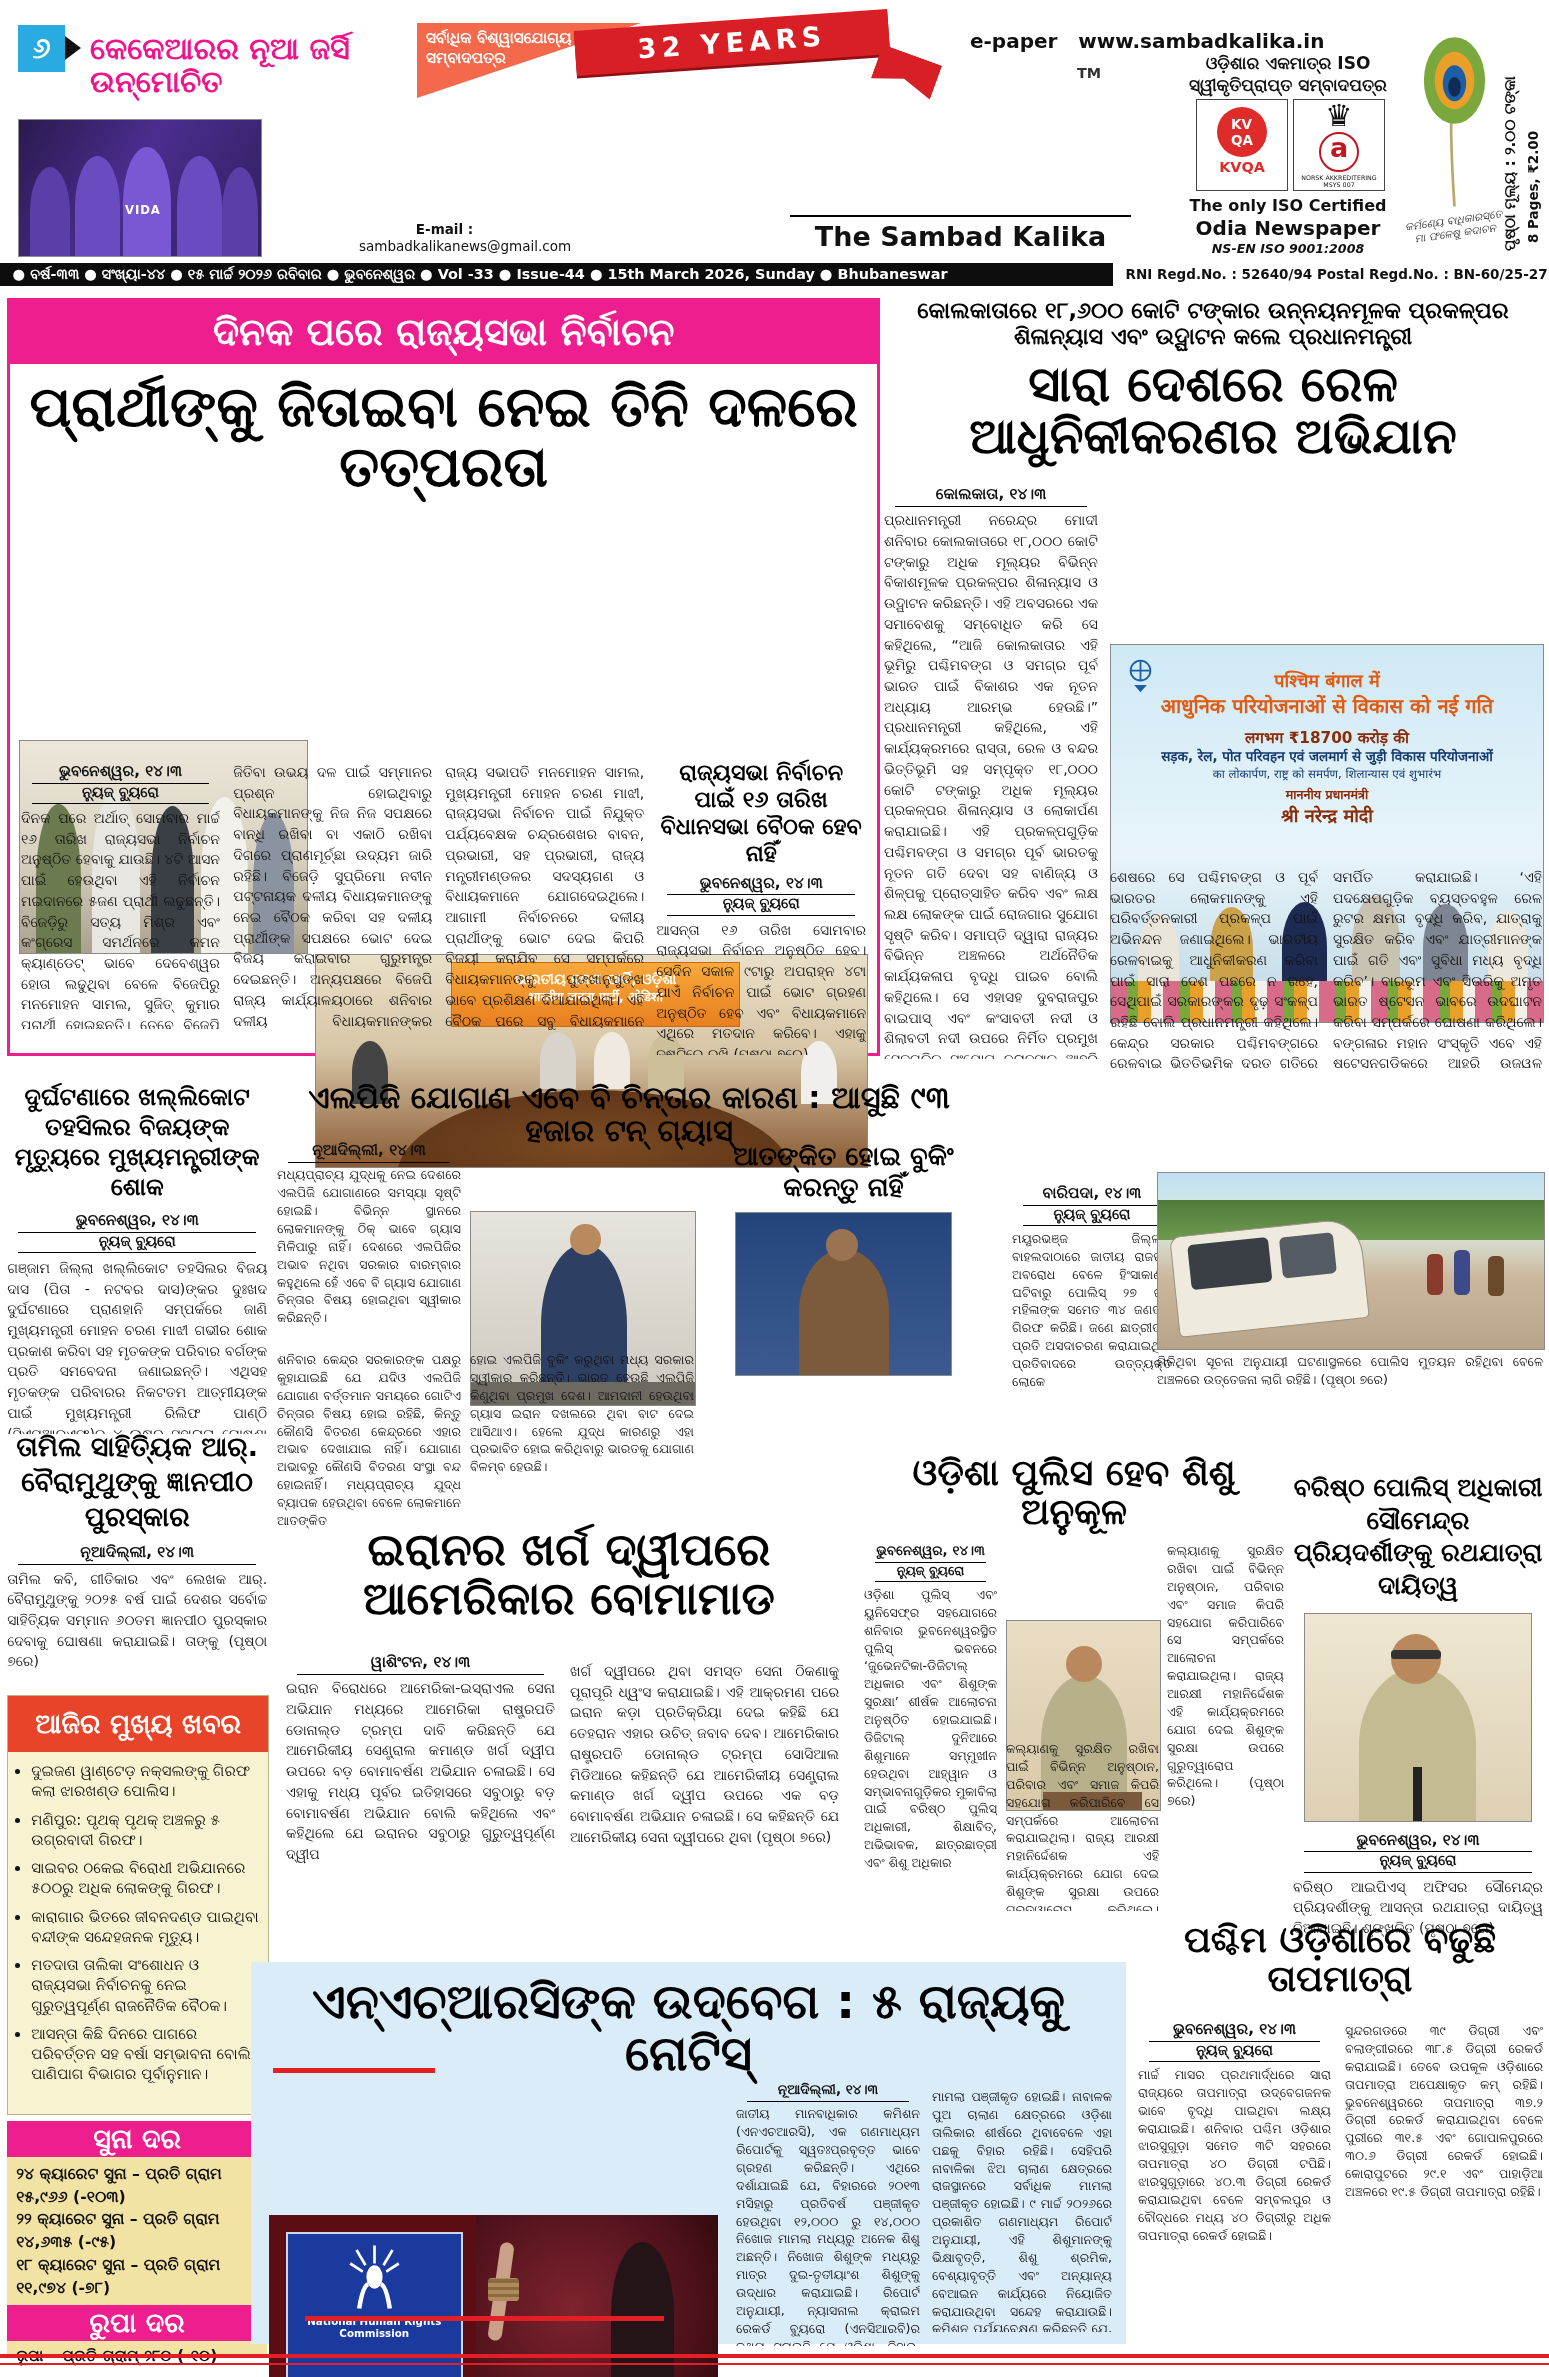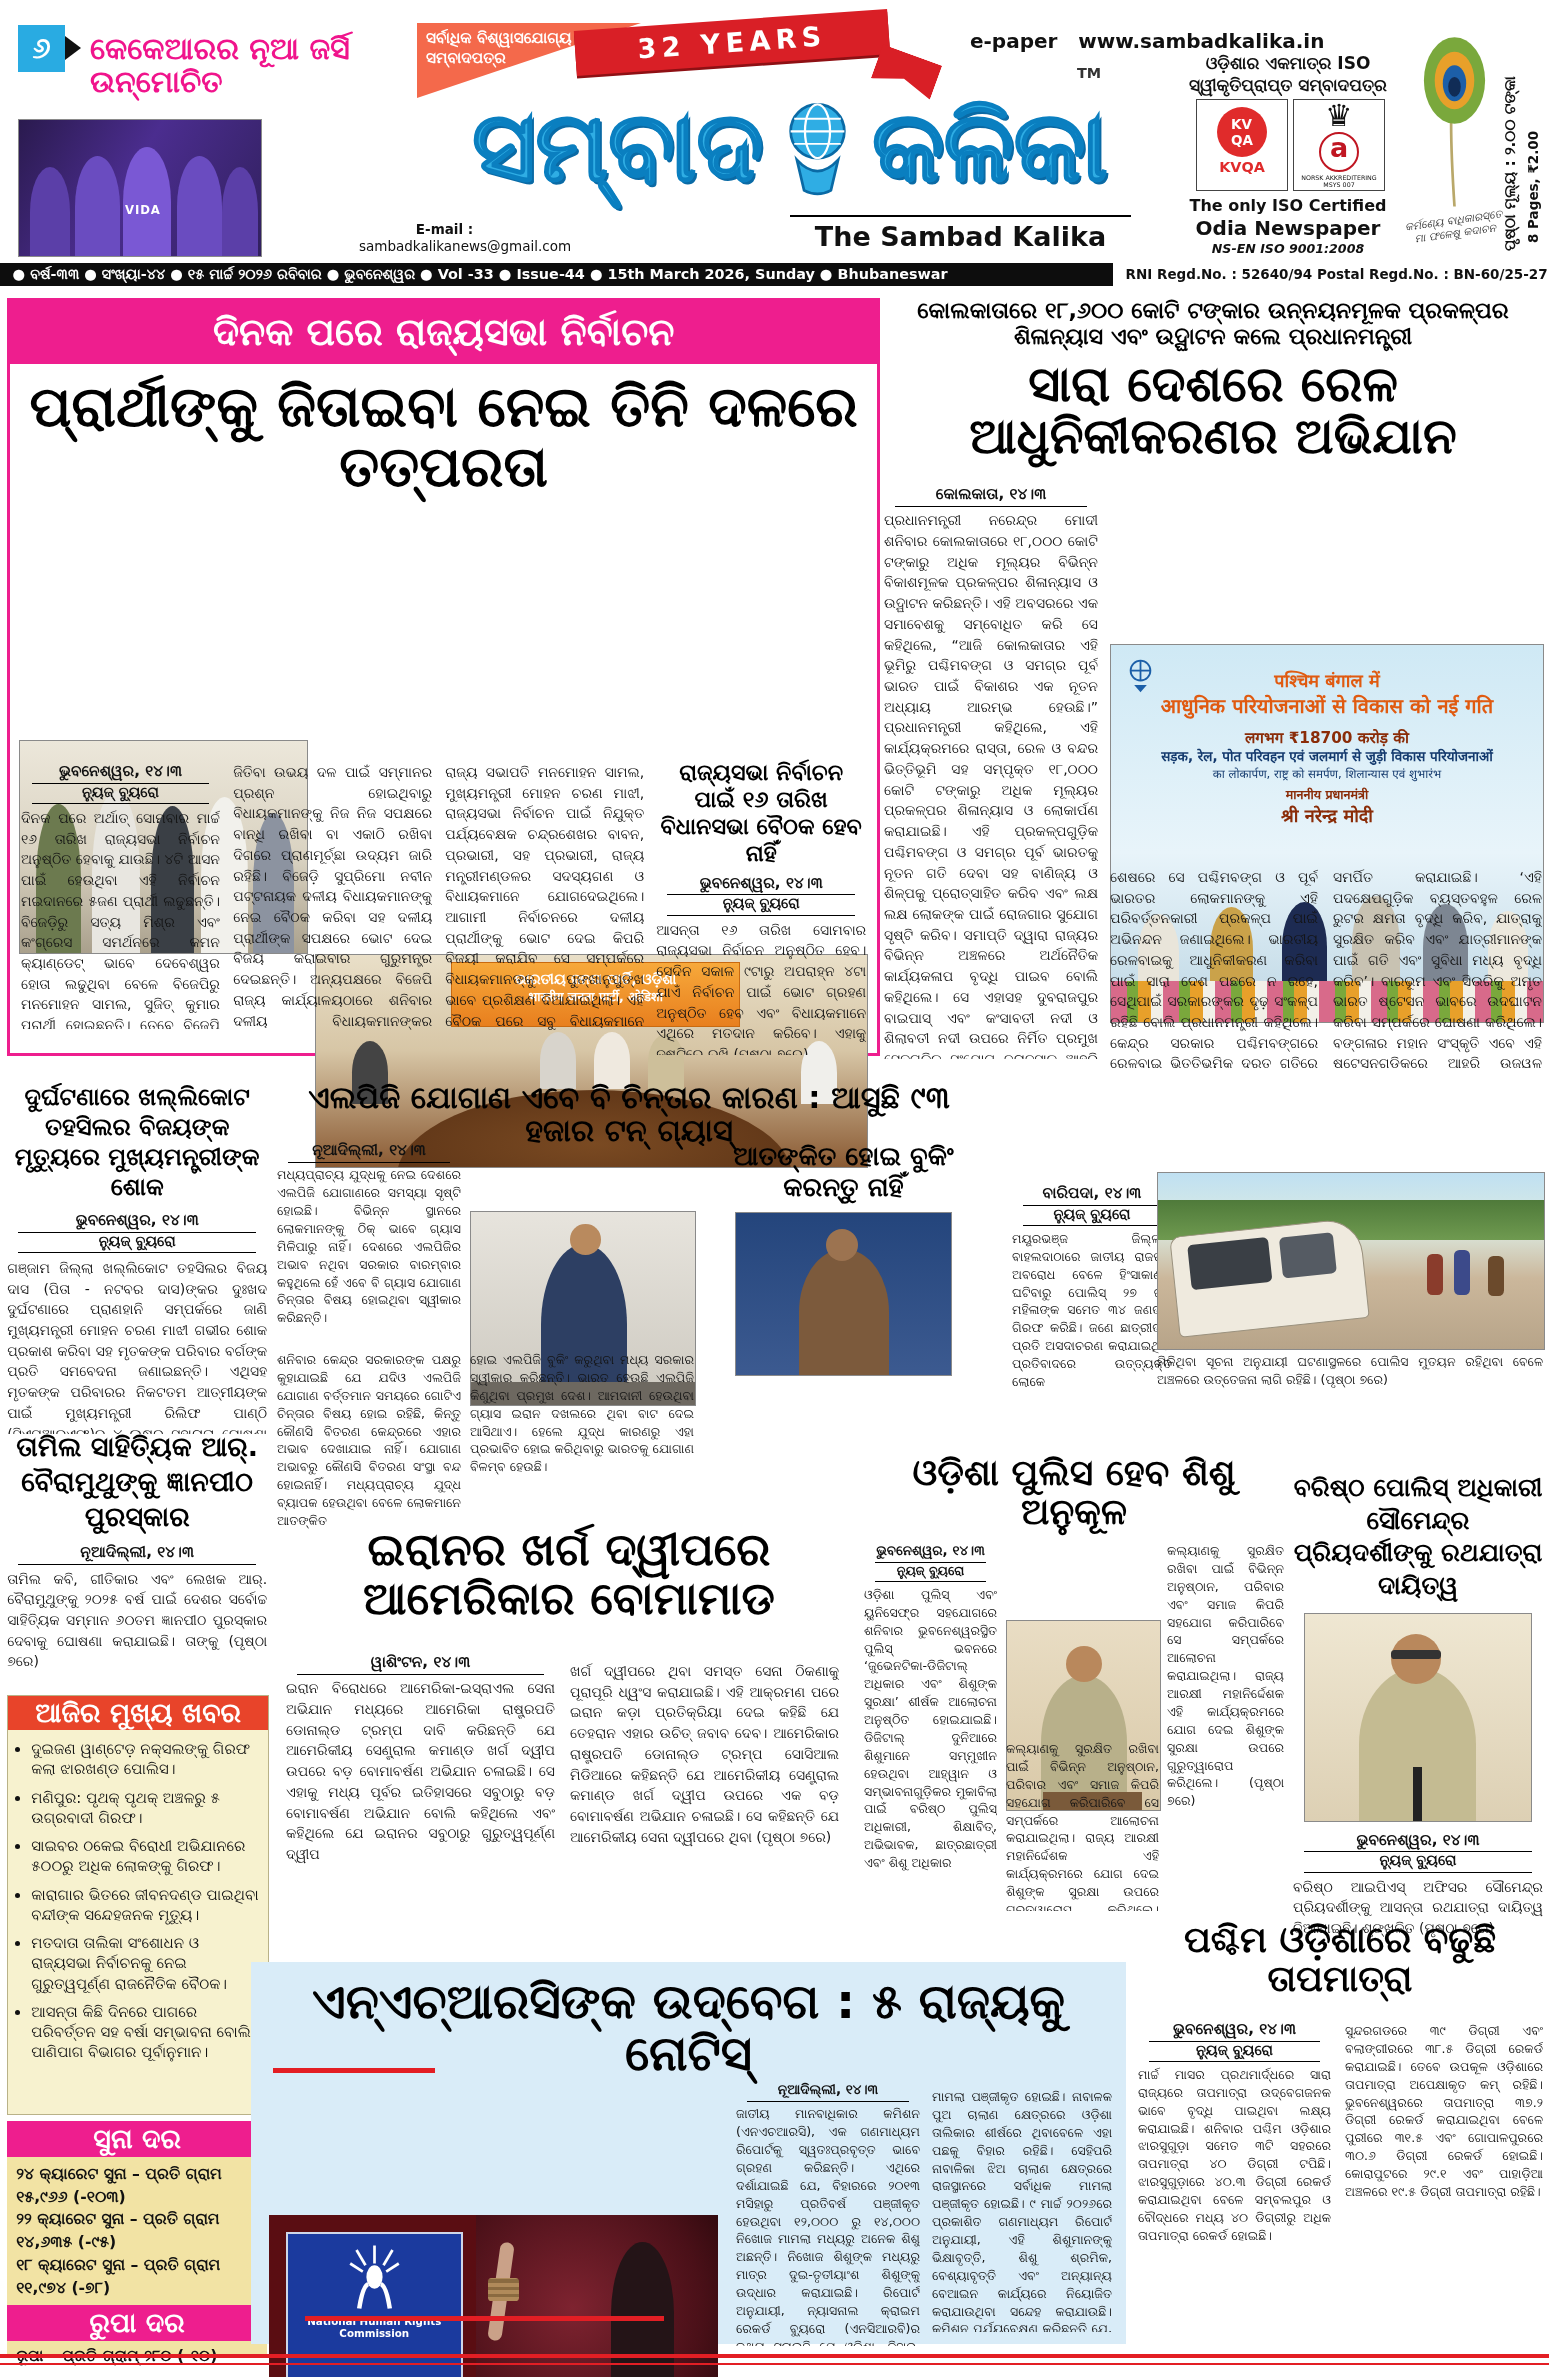--- a/index.html
+++ b/index.html
@@ -47,32 +47,20 @@
   <div class="abs b" style="left:426px;top:29px;width:171px;color:#fff;font-size:15.3px;line-height:1.3;">
     <div>ସର୍ବାଧିକ ବିଶ୍ୱାସଯୋଗ୍ୟ</div>
     <div>ସମ୍ବାଦପତ୍ର</div>
   </div>
 
   <div class="abs" style="left:575px;top:20px;width:314px;height:45px;background:#d91f26;transform:rotate(-4deg);box-shadow:0 2.7px 0 #8e1014;">
     <div class="c b" style="color:#fff;font-size:27px;line-height:45px;letter-spacing:5.4px;">32 YEARS</div>
   </div>
   <div class="abs" style="left:875px;top:54px;width:63px;height:36px;background:#d91f26;clip-path:polygon(0 0,100% 0,100% 100%,50% 70%,0 100%);transform:rotate(20deg);"></div>
 
-  <div class="abs" style="left:413px;top:70px;width:754px;height:153px;display:flex;align-items:center;justify-content:center;gap:16px;">
-    <span class="b" style="font-size:97px;color:#2fade4;-webkit-text-stroke:1.8px #0a7fc0;text-shadow:2.7px 2.7px 0 #0a6aa5;">ସମ୍ବାଦ</span>
-    <svg width="77" height="99" viewBox="0 0 86 110">
-      <circle cx="43" cy="38" r="30" fill="#2fade4" stroke="#0a6aa5" stroke-width="3"></circle>
-      <ellipse cx="43" cy="38" rx="14" ry="30" fill="none" stroke="#ffffff" stroke-width="2.5"></ellipse>
-      <line x1="13" y1="38" x2="73" y2="38" stroke="#ffffff" stroke-width="2.5"></line>
-      <line x1="17" y1="24" x2="69" y2="24" stroke="#ffffff" stroke-width="2"></line>
-      <line x1="17" y1="52" x2="69" y2="52" stroke="#ffffff" stroke-width="2"></line>
-      <path d="M20 70 Q43 95 66 70 L58 104 Q43 112 28 104 Z" fill="#2fade4" stroke="#0a6aa5" stroke-width="3"></path>
-    </svg>
-    <span class="b" style="font-size:97px;color:#2fade4;-webkit-text-stroke:1.8px #0a7fc0;text-shadow:2.7px 2.7px 0 #0a6aa5;">କଳିକା</span>
-  </div>
 
   <div class="abs c" style="left:359px;top:221px;width:171px;font-size:13.5px;line-height:1.25;">
     <div class="b">E-mail :</div>
     <div>sambadkalikanews@gmail.com</div>
   </div>
 
   <div class="abs c b" style="left:790px;top:215px;width:341px;border-top:2.7px solid #000;font-size:27px;padding-top:3.6px;">The Sambad Kalika</div>
 
   <div class="abs b" style="left:970px;top:29px;font-size:20px;">
     <span>e-paper</span>&nbsp;&nbsp;
@@ -255,21 +243,21 @@
   </div>
 
   <div class="abs" style="left:7.2px;top:1429px;width:260px;">
     <div class="headline" style="font-size:27px;line-height:1.3;">ତାମିଲ ସାହିତ୍ୟିକ ଆର୍. ବୈରାମୁଥୁଙ୍କୁ ଜ୍ଞାନପୀଠ ପୁରସ୍କାର</div>
     <div class="dl" style="margin-top:9px;">ନୂଆଦିଲ୍ଲୀ, ୧୪।୩</div>
     <div class="dl-rule" style="margin-bottom:3.6px;"></div>
     <div class="body-txt" style="height:135px;overflow:hidden;">ତାମିଲ କବି, ଗୀତିକାର ଏବଂ ଲେଖକ ଆର୍. ବୈରାମୁଥୁଙ୍କୁ ୨୦୨୫ ବର୍ଷ ପାଇଁ ଦେଶର ସର୍ବୋଚ୍ଚ ସାହିତ୍ୟିକ ସମ୍ମାନ ୬୦ତମ ଜ୍ଞାନପୀଠ ପୁରସ୍କାର ଦେବାକୁ ଘୋଷଣା କରାଯାଇଛି। ତାଙ୍କୁ (ପୃଷ୍ଠା ୭ରେ)</div>
   </div>
 
   <div class="abs box-cream" style="left:7.2px;top:1695px;width:260px;height:418px;">
-    <div style="background:#e8442a;color:#fff;font-weight:bold;text-align:center;font-size:27px;padding:1px 0;">ଆଜିର ମୁଖ୍ୟ ଖବର</div>
+    <div style="background:#e8442a;color:#fff;font-weight:bold;text-align:center;font-size:27px;padding:12px 0;">ଆଜିର ମୁଖ୍ୟ ଖବର</div>
     <ul style="margin:9px 7.2px 0 23px;padding:0;font-size:15px;line-height:1.35;font-weight:normal;">
       <li style="margin-bottom:8px;">ଦୁଇଜଣ ୱାଣ୍ଟେଡ଼ ନକ୍ସଲଙ୍କୁ ଗିରଫ କଲା ଝାରଖଣ୍ଡ ପୋଲିସ।</li>
       <li style="margin-bottom:8px;">ମଣିପୁର: ପୃଥକ୍ ପୃଥକ୍ ଅଞ୍ଚଳରୁ ୫ ଉଗ୍ରବାଦୀ ଗିରଫ।</li>
       <li style="margin-bottom:8px;">ସାଇବର ଠକେଇ ବିରୋଧୀ ଅଭିଯାନରେ ୫୦୦ରୁ ଅଧିକ ଲୋକଙ୍କୁ ଗିରଫ।</li>
       <li style="margin-bottom:8px;">କାରାଗାର ଭିତରେ ଜୀବନଦଣ୍ଡ ପାଇଥିବା ବନ୍ଦୀଙ୍କ ସନ୍ଦେହଜନକ ମୃତ୍ୟୁ।</li>
       <li style="margin-bottom:8px;">ମତଦାତା ତାଲିକା ସଂଶୋଧନ ଓ ରାଜ୍ୟସଭା ନିର୍ବାଚନକୁ ନେଇ ଗୁରୁତ୍ୱପୂର୍ଣ୍ଣ ରାଜନୈତିକ ବୈଠକ।</li>
       <li>ଆସନ୍ତା କିଛି ଦିନରେ ପାଗରେ ପରିବର୍ତ୍ତନ ସହ ବର୍ଷା ସମ୍ଭାବନା ବୋଲି ପାଣିପାଗ ବିଭାଗର ପୂର୍ବାନୁମାନ।</li>
     </ul>
   </div>
 

